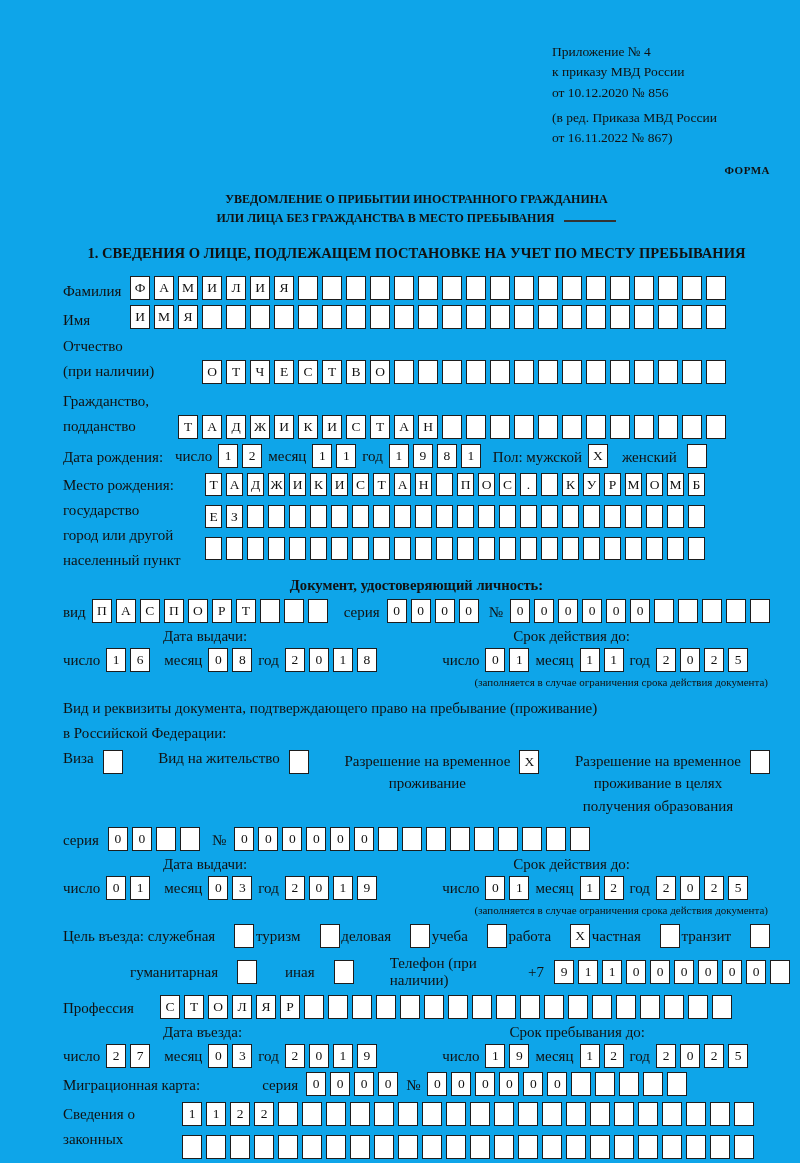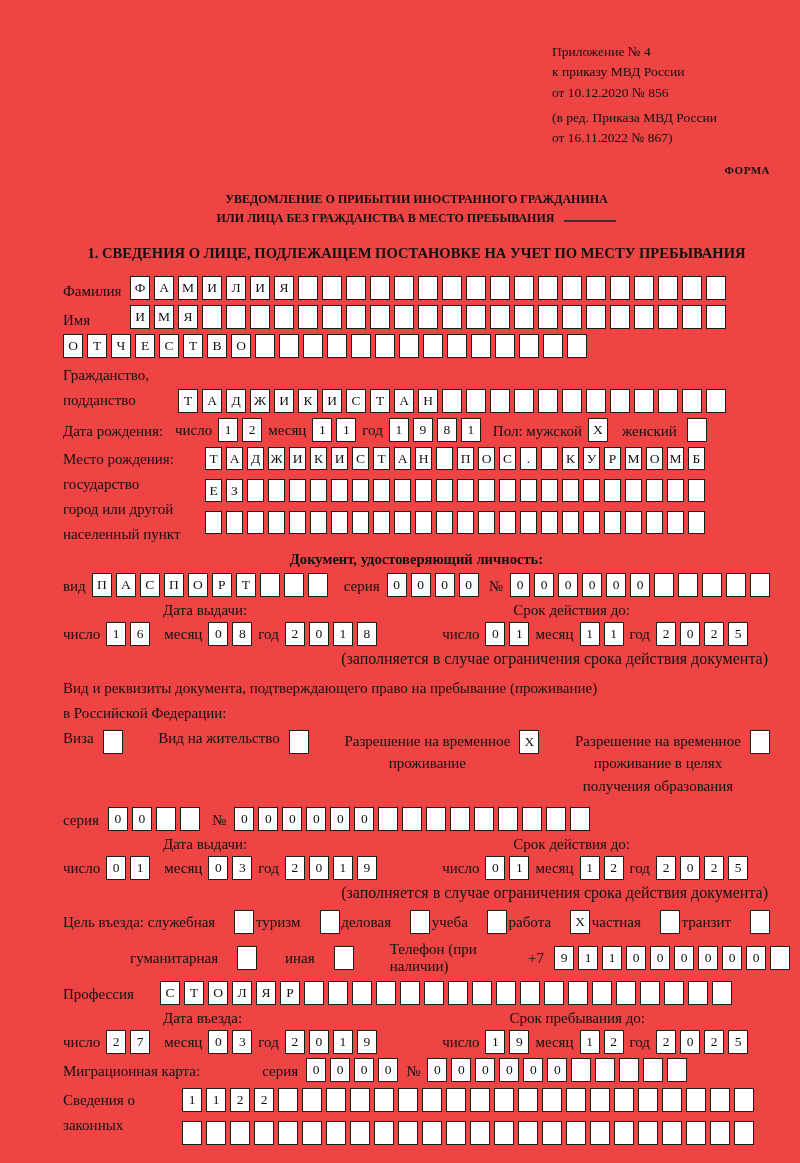--- a/index.html
+++ b/index.html
@@ -1,17 +1,17 @@
 <!DOCTYPE html>
 <html><head>
 <meta charset="utf-8">
 <style>
   html,body{margin:0;padding:0;background:#fff;}
   .page{
-    width:800px;height:1163px;background:#ef4444;box-sizing:border-box;
+    width:800px;height:1163px;background:#0ea5e9;box-sizing:border-box;
     padding:42px 30px 16px 63px;position:relative;overflow:hidden;
     font-family:"Liberation Serif","DejaVu Serif",serif;color:#111;
   }
   
   .appendix{margin-left:auto;width:218px;font-size:13.5px;line-height:1.5;}
   .appendix div{white-space:nowrap;}
   .appendix .gap{margin-top:5px;}
   .form-label{text-align:right;font-weight:bold;font-size:11px;margin-top:16px;letter-spacing:.5px;}
   
   .title{text-align:center;font-weight:bold;font-size:12px;line-height:1.55;margin-top:14px;}
@@ -40,21 +40,21 @@
   .w-reps{width:119px;}
   .dgroup{display:flex;align-items:center;gap:6px;}
   .dgroup .lbl{padding-top:0;}
   
   .dh{display:flex;font-size:15px;margin:4px 0 3px;}
   .dh .h1{margin-left:100px;}
   .dh .h2{margin-left:auto;margin-right:140px;}
   .dh .h2b{margin-left:auto;margin-right:125px;text-align:right;}
   .dates{display:flex;align-items:center;margin-bottom:4px;font-size:15px;}
   .dates .right{margin-left:auto;margin-right:22px;}
-  .note{font-size:16px;text-align:right;margin:1px 2px 8px 0;}
+  .note{font-size:11px;text-align:right;margin:1px 2px 8px 0;}
   
   .visa-row{display:flex;justify-content:space-between;align-items:flex-start;margin:4px 0 10px;font-size:15px;}
   .visa-item{display:flex;gap:9px;align-items:flex-start;}
   .center{text-align:center;line-height:1.5;}
   
   .purpose-row{display:flex;justify-content:space-between;align-items:center;margin-bottom:7px;font-size:15px;}
   .pair{display:flex;gap:19px;align-items:center;white-space:nowrap;}
   .human-row{margin-left:67px;display:flex;align-items:center;gap:10px;font-size:15px;margin-bottom:6px;margin-right:-20px;}
   
   .split{display:flex;margin-bottom:4px;font-size:15px;}
@@ -141,20 +141,24 @@
         <span class="cell"></span>
         <span class="cell"></span>
         <span class="cell"></span>
         <span class="cell"></span>
         <span class="cell"></span>
         <span class="cell"></span>
       </span>
   </div>
 
   <div class="row">
+    <span class="lblock w-patr">
+      <div>Отчество</div>
+      <div>(при наличии)</div>
+    </span>
     <span class="cg">
         <span class="cell">О</span>
         <span class="cell">Т</span>
         <span class="cell">Ч</span>
         <span class="cell">Е</span>
         <span class="cell">С</span>
         <span class="cell">Т</span>
         <span class="cell">В</span>
         <span class="cell">О</span>
         <span class="cell"></span>

